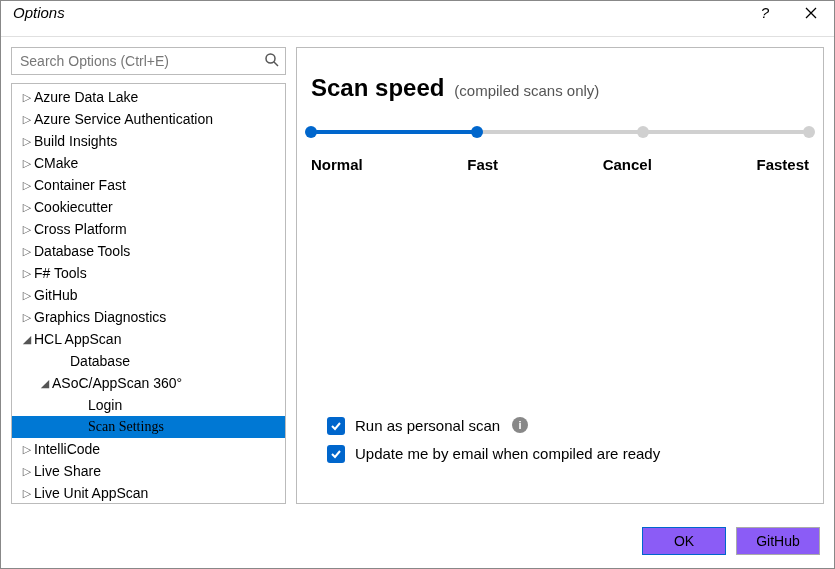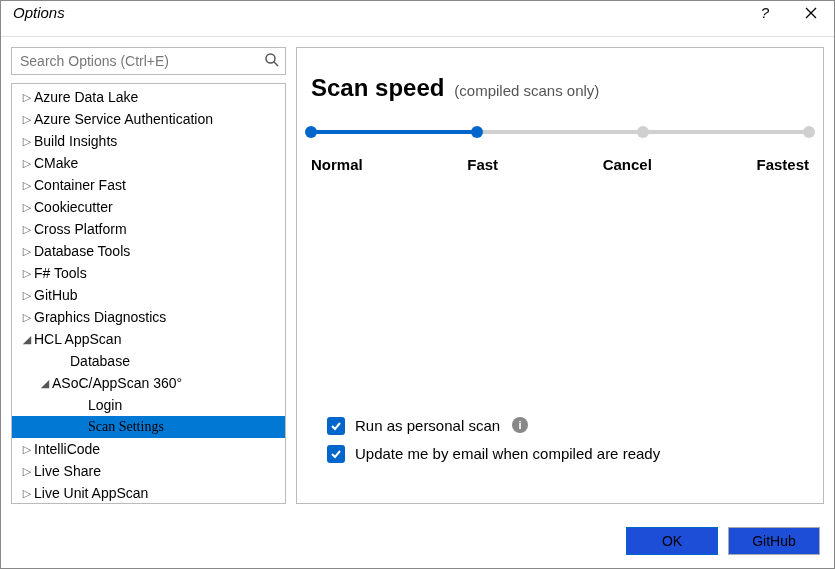--- a/index.html
+++ b/index.html
@@ -33,21 +33,21 @@
   .dot { position:absolute; top:0; width:12px; height:12px; border-radius:50%; background:#d0d0d0; transform:translateX(-50%); }
   .dot.active { background:#0066cc; }
   .slider-labels { display:flex; justify-content:space-between; margin-top:18px; font-size:15px;font-weight:bold; }
   .desc { margin-top:36px; font-size:15px; line-height:1.5; color:#222;}
   .checks { margin-top:auto; margin-bottom:4px; }
   .check-row { display:flex; align-items:flex-start; gap:10px; margin:10px 16px; font-size:15px;}
   .checkbox { width:18px; height:18px; background:#0066cc; border-radius:3px; display:flex; align-items:center; justify-content:center; flex-shrink:0;}
   .checkbox svg { width:12px; height:12px; }
   .info-icon { width:16px; height:16px; border-radius:50%; background:#888; color:#fff; display:inline-flex; align-items:center; justify-content:center; font-size:11px; font-weight:bold; margin-left:2px;}
   .footer { height:54px; display:flex; align-items:center; justify-content:flex-end; padding:0 14px; gap:10px; }
-  .btn { width:92px; height:28px; border:1px solid #aaa; background:#1d4ed8; font-size:14px; cursor:pointer; }
+  .btn { width:84px; height:28px; border:1px solid #aaa; background:#8b5cf6; font-size:14px; cursor:pointer; }
   .btn.primary { border:1.5px solid #0066cc; }
 </style>
 </head>
 <body>
 
 <div class="window">
 
   <div class="titlebar">
     <span class="title">Options</span>
     <div class="tbtn">?</div>

